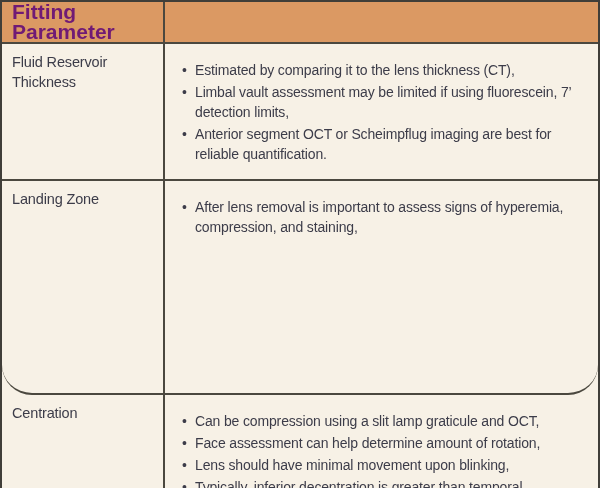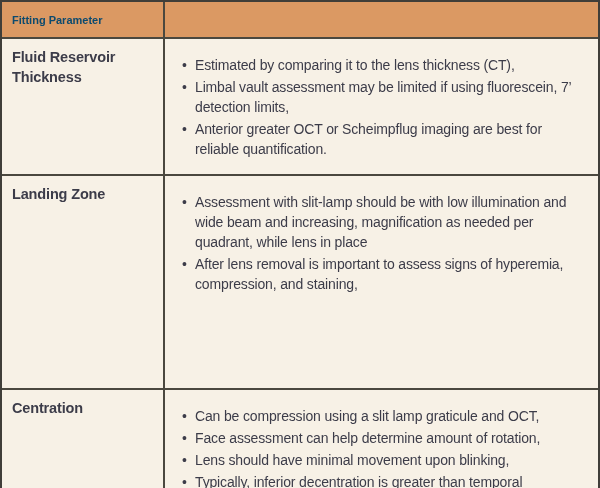--- a/index.html
+++ b/index.html
@@ -28,52 +28,52 @@
     border-bottom: 2px solid #4b483f;
   }
   .cell {
     box-sizing: border-box;
   }
   .cell.param {
     width: 163px;
     min-width: 163px;
     border-right: 2px solid #4b483f;
     padding: 8px 8px 8px 10px;
-    font-weight: bold;
+    font-weight: normal;
     font-size: 14.5px;
     line-height: 20px;
     letter-spacing: -0.15px;
   }
   .cell.eval {
     flex: 1;
     padding: 7px 6px 6px 8px;
     font-size: 14px;
     line-height: 20px;
     letter-spacing: -0.15px;
   }
   .row.header {
     min-height: 37px;
     background: #db9963;
     border-bottom: 2px solid #4b483f;
   }
   .row.header .cell {
     display: flex;
     align-items: center;
-    color: #0c4a6e;
+    color: #701a75;
     font-weight: bold;
-    font-size: 11px;
+    font-size: 21px;
     letter-spacing: 0;
     padding-top: 0;
     padding-bottom: 0;
   }
   .row.header .cell.param {
     border-right: 2px solid #4b483f;
   }
   .row.r1 { min-height: 115px; }
-  .row.r2 { min-height: 214px; }
+  .row.r2 { min-height: 214px; border-radius: 30px; }
   .row.r3 { min-height: 118px; }
   ul.bullets {
     margin: 9px;
     padding: 0;
     list-style: none;
   }
   ul.bullets li {
     position: relative;
     padding-left: 13px;
     margin: 0 0 2px 0;
@@ -93,30 +93,29 @@
   <div class="row header">
     <div class="cell param">Fitting Parameter</div>
   </div>
 
   <div class="row bordered r1">
     <div class="cell param">Fluid Reservoir Thickness</div>
     <div class="cell eval">
       <ul class="bullets">
         <li>Estimated by comparing it to the lens thickness (CT),</li>
         <li>Limbal vault assessment may be limited if using fluorescein, 7’ detection limits,</li>
-        <li>Anterior greater OCT or Scheimpflug imaging are best for reliable quantification.</li>
+        <li>Anterior segment OCT or Scheimpflug imaging are best for reliable quantification.</li>
       </ul>
     </div>
   </div>
 
   <div class="row bordered r2">
     <div class="cell param">Landing Zone</div>
     <div class="cell eval">
       <ul class="bullets">
-        <li>Assessment with slit-lamp should be with low illumination and wide beam and increasing, magnification as needed per quadrant, while lens in place</li>
         <li>After lens removal is important to assess signs of hyperemia, compression, and staining,</li>
       </ul>
     </div>
   </div>
 
   <div class="row r3">
     <div class="cell param">Centration</div>
     <div class="cell eval">
       <ul class="bullets">
         <li>Can be compression using a slit lamp graticule and OCT,</li>

